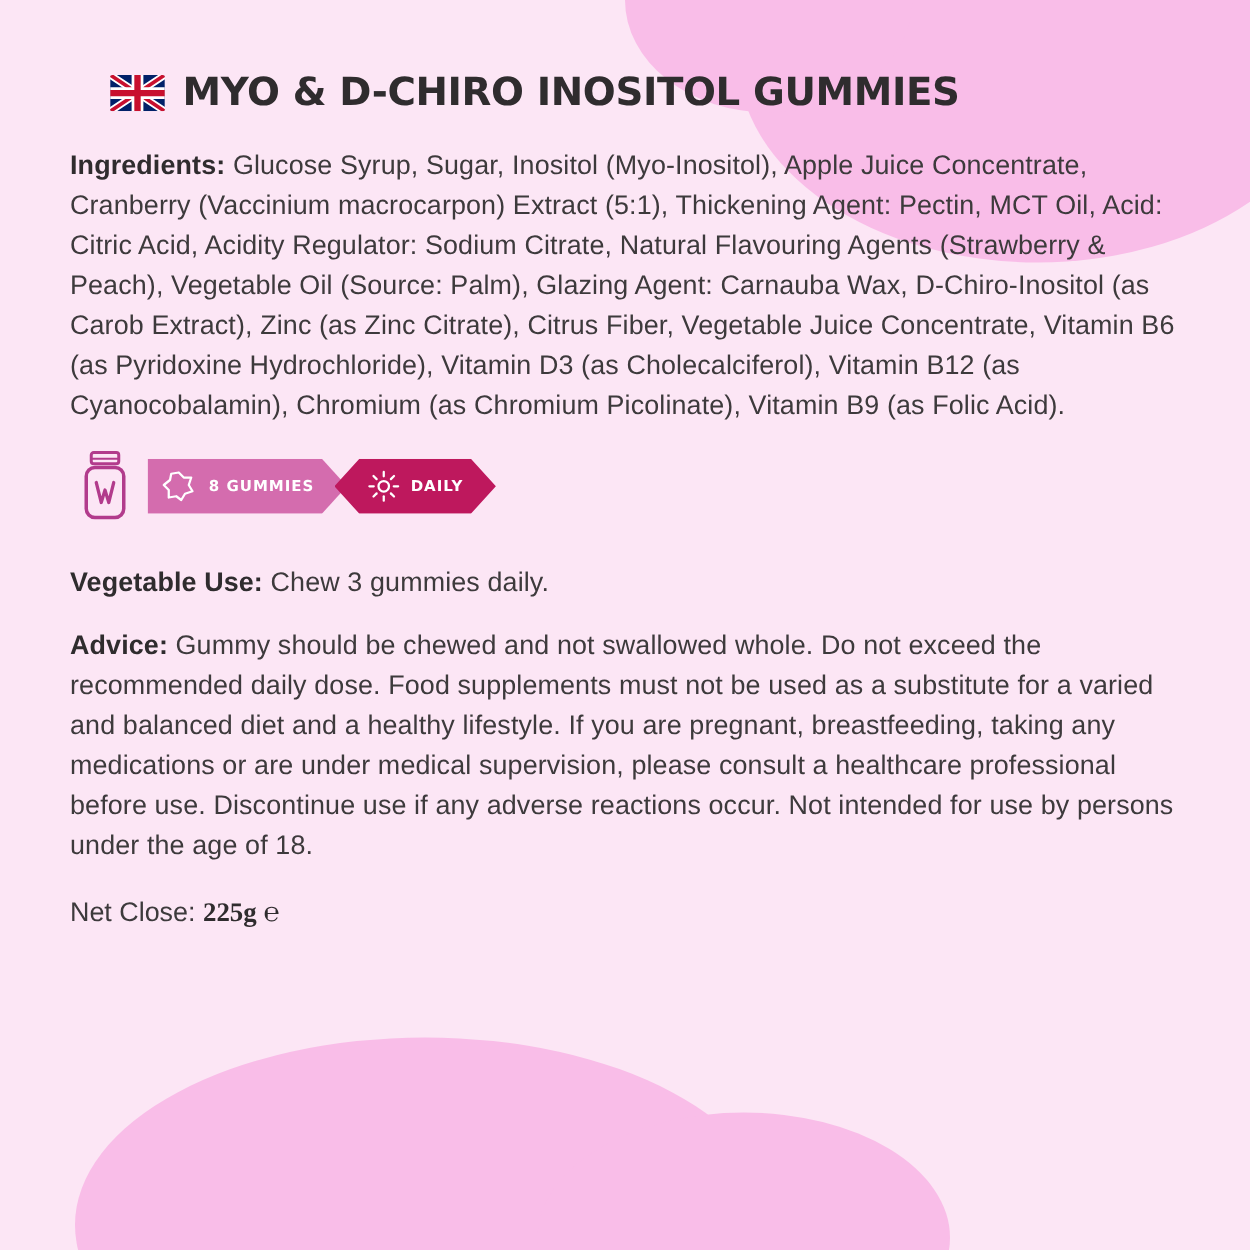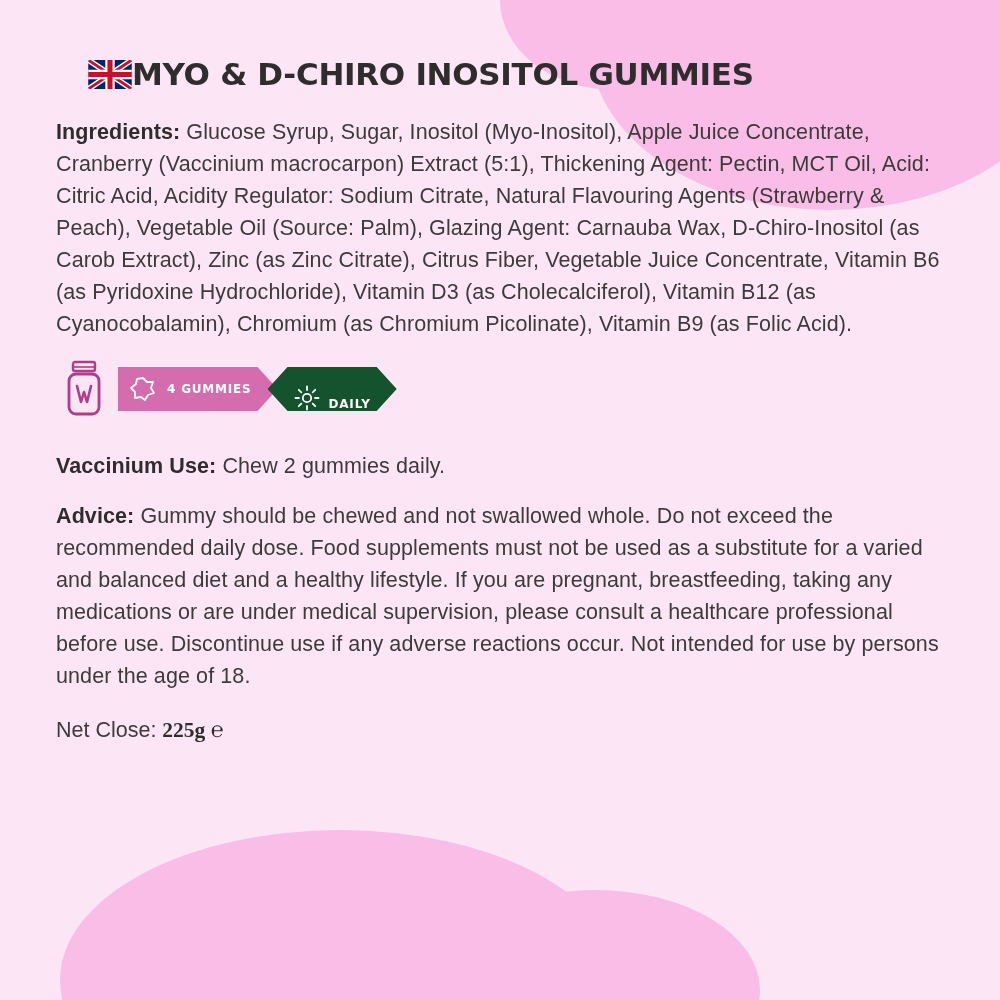--- a/index.html
+++ b/index.html
@@ -52,21 +52,21 @@
   }
   .sheet {
     position: relative;
     z-index: 1;
     padding: 48px 56px 0 56px;
     box-sizing: border-box;
   }
   .title-row {
     display: flex;
     align-items: center;
-    gap: 0;
+    gap: 14px;
     margin-top: 8px;
     margin-bottom: 24px;
     padding-left: 32px;
   }
   .flag {
     width: 44px;
     height: 29px;
     flex: 0 0 auto;
     border-radius: 2px;
     overflow: hidden;
@@ -123,24 +123,23 @@
     padding: 0 26px 0 16px;
     margin-right: -10px;
     font-family: "DejaVu Sans", sans-serif;
   }
   .chev.light {
     background: #d46cae;
     clip-path: polygon(0 0, calc(100% - 20px) 0, 100% 50%, calc(100% - 20px) 100%, 0 100%);
     padding-left: 10px;
   }
   .chev.dark {
-    background: #14532d;
+    background: #be185d;
     clip-path: polygon(0 0, calc(100% - 20px) 0, 100% 50%, calc(100% - 20px) 100%, 20px 100%, 0 50%, 20px 0);
     padding-left: 26px;
-    align-items: flex-end;
   }
   .chev .ic {
     margin-right: 9px;
     display: flex;
     align-items: center;
   }
   .net {
     font-size: 21.5px;
     margin-top: 26px;
     color: #3d3a3c;
@@ -184,21 +183,21 @@
         <rect x="7" y="14" width="30" height="40" rx="7" fill="none" stroke="#b23b8c" stroke-width="2.8"></rect>
         <path d="M15 26 L19 42 L22 32 L25 42 L29 26" fill="none" stroke="#b23b8c" stroke-width="2.6" stroke-linejoin="round" stroke-linecap="round"></path>
       </svg>
     </div>
     <div class="chev light">
       <span class="ic">
         <svg width="30" height="30" viewBox="0 0 30 30" xmlns="http://www.w3.org/2000/svg">
           <path d="M15 4 L19 8 L25 8 L23 14 L26 19 L20 21 L17 26 L13 23 L7 24 L7 18 L3 14 L8 10 L9 5 Z" fill="none" stroke="#fff" stroke-width="1.8" stroke-linejoin="round"></path>
         </svg>
       </span>
-      <span>4 GUMMIES</span>
+      <span>8 GUMMIES</span>
     </div>
     <div class="chev dark">
       <span class="ic">
         <svg width="26" height="26" viewBox="0 0 26 26" xmlns="http://www.w3.org/2000/svg">
           <circle cx="13" cy="13" r="4.2" fill="none" stroke="#fff" stroke-width="1.8"></circle>
           <g stroke="#fff" stroke-width="1.8" stroke-linecap="round">
             <line x1="13" y1="1.5" x2="13" y2="5"></line>
             <line x1="13" y1="21" x2="13" y2="24.5"></line>
             <line x1="1.5" y1="13" x2="5" y2="13"></line>
             <line x1="21" y1="13" x2="24.5" y2="13"></line>
@@ -207,21 +206,21 @@
             <line x1="21.2" y1="4.8" x2="18.7" y2="7.3"></line>
             <line x1="7.3" y1="18.7" x2="4.8" y2="21.2"></line>
           </g>
         </svg>
       </span>
       <span>DAILY</span>
     </div>
   </div>
 
   <p class="block">
-    <span class="lbl">Vaccinium Use:</span><span> Chew 2 gummies daily.</span>
+    <span class="lbl">Vegetable Use:</span><span> Chew 3 gummies daily.</span>
   </p>
 
   <p class="block">
     <span class="lbl">Advice:</span><span> Gummy should be chewed and not swallowed whole. Do not exceed the recommended daily dose. Food supplements must not be used as a substitute for a varied and balanced diet and a healthy lifestyle. If you are pregnant, breastfeeding, taking any medications or are under medical supervision, please consult a healthcare professional before use. Discontinue use if any adverse reactions occur. Not intended for use by persons under the age of 18.</span>
   </p>
 
 
   <div class="net">
     <span>Net Close: </span><b>225g ℮</b>
   </div>

